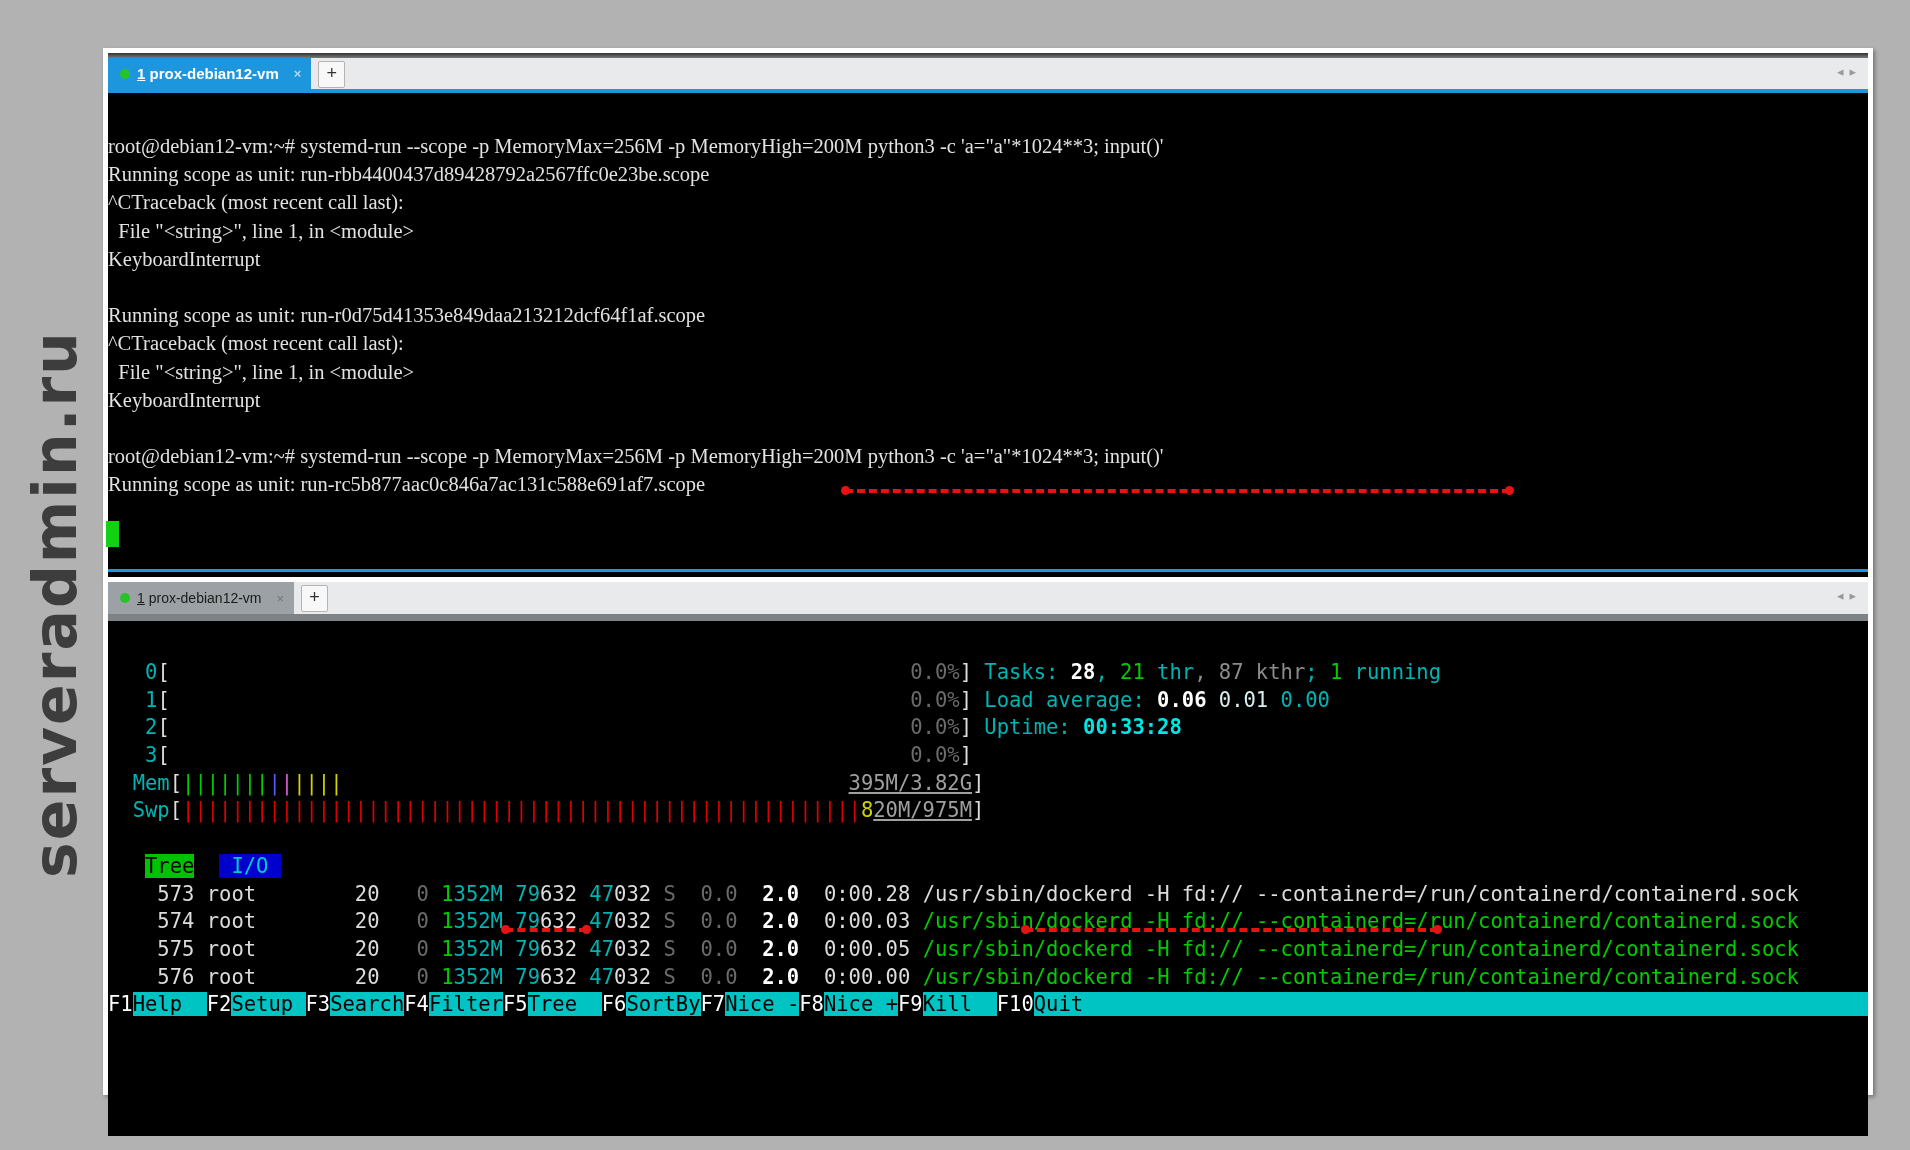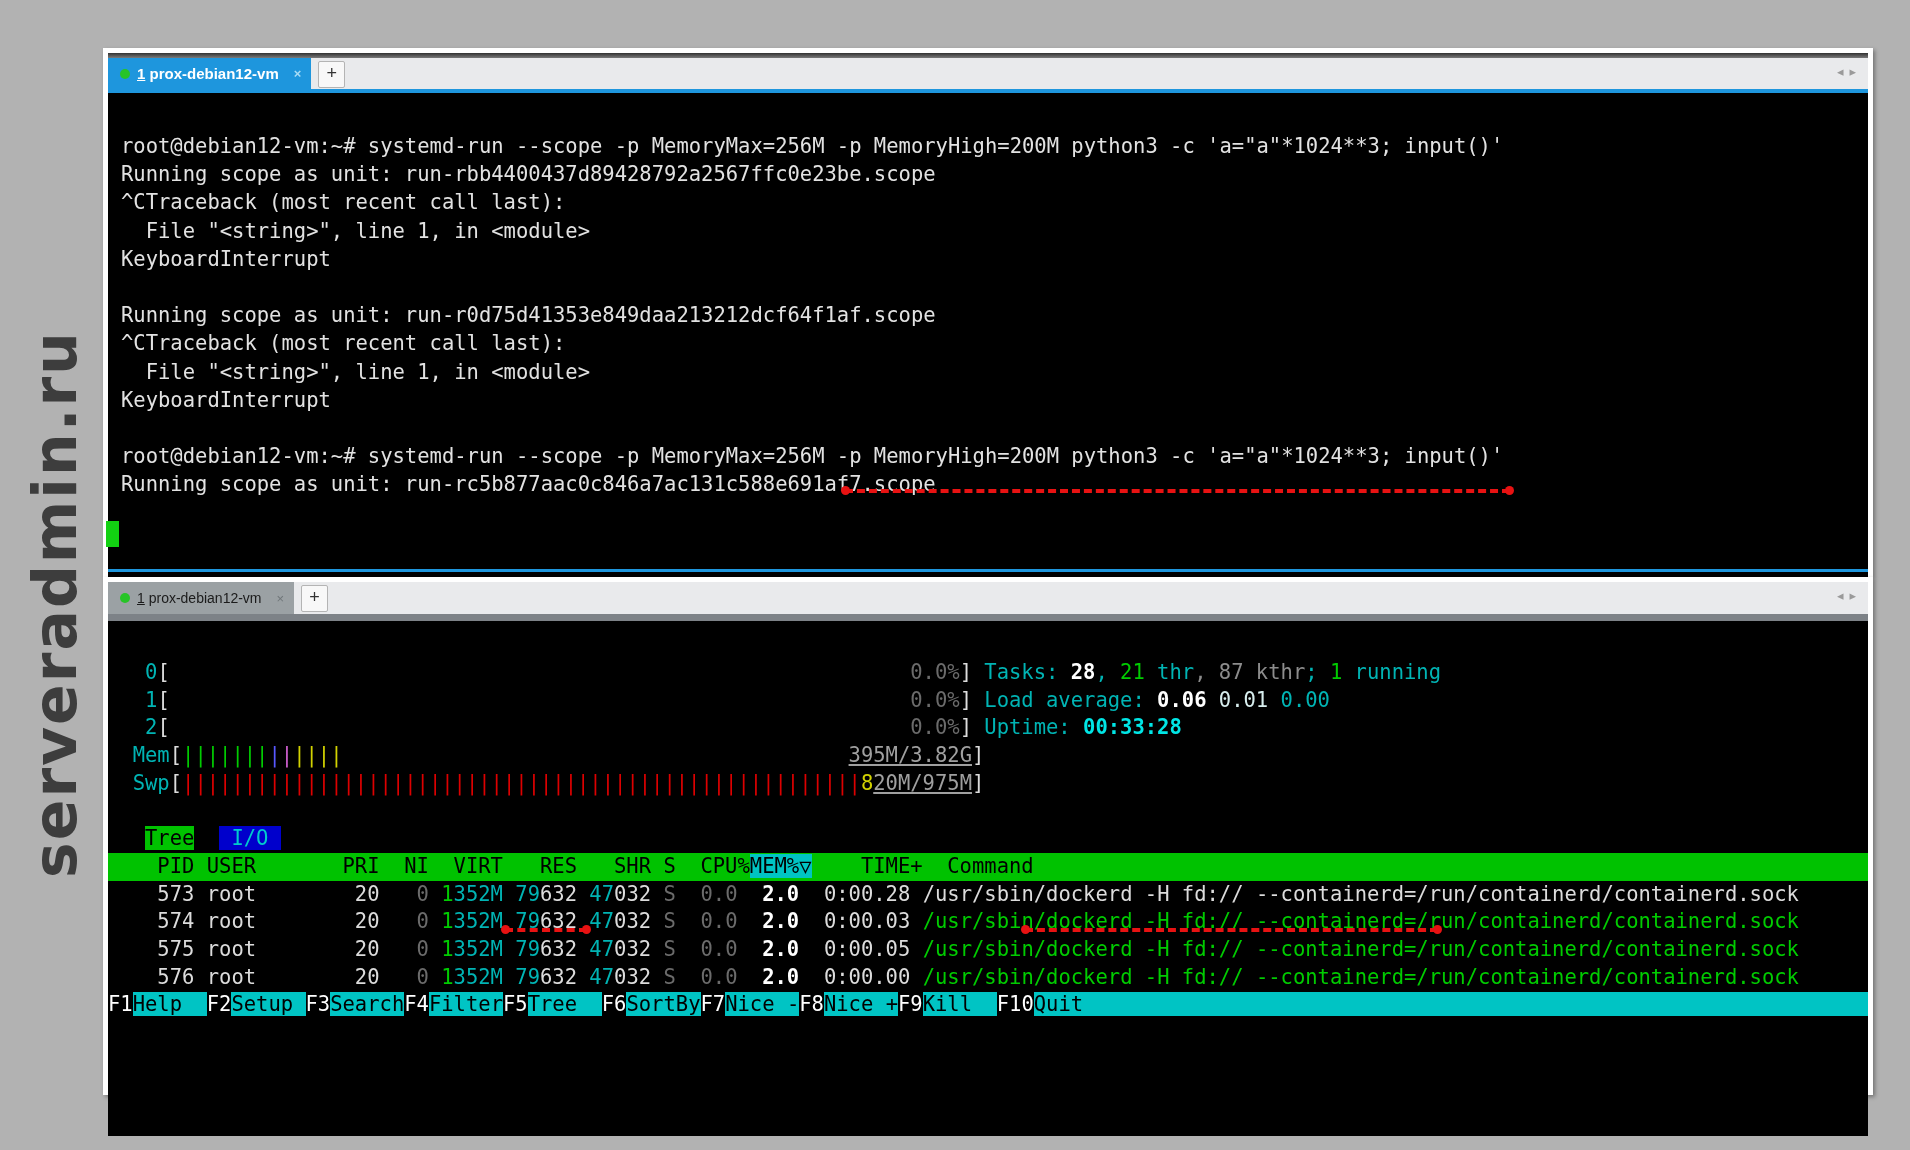--- a/index.html
+++ b/index.html
@@ -32,21 +32,21 @@
         border-radius:2px;color:#333;font-size:18px;line-height:23px;text-align:center;}
   .navarrows{position:absolute;right:6px;top:6px;color:#9a9a9a;font-size:13px;letter-spacing:6px;}
   .bluestripe{height:4px;background:#1e96dd;}
   .bluestripe.bottom{position:absolute;left:0;right:0;bottom:0;height:3px;}
   .graystripe{height:7px;background:#7d8287;}
 
   
   .termbody{position:relative;height:484px;background:#000;overflow:hidden;
             font-family:"DejaVu Sans Mono",monospace;font-size:20.5px;
             padding-top:39px;}
-  .tline{height:28.2px;line-height:28.2px;white-space:pre;color:#e2e2e2;padding-left:13px;}
+  .tline{height:28.2px;line-height:28.2px;white-space:pre;color:#e2e2e2;padding-left:0;font-family:Liberation Serif, serif;}
 
   .htopbody{position:relative;height:477px;background:#000;overflow:hidden;
             font-family:"DejaVu Sans Mono",monospace;font-size:20.5px;padding-top:38px;}
   .hline{height:27.7px;line-height:27.7px;white-space:pre;color:#dcdcdc;}
   .hline span{white-space:pre;}
 
   
   .w{color:#dcdcdc;} .sp{color:#dcdcdc;}
   .k{color:#000;}
   .d{color:#6b6b6b;}
@@ -126,25 +126,25 @@
         <span class="close">×</span>
       </div>
       <div class="plus">+</div>
       <div class="navarrows"><span>◂</span><span>▸</span></div>
     </div>
     <div class="graystripe"></div>
     <div class="htopbody" id="htop">
         <div class="hline"><span class="w">   </span><span class="c">0</span><span class="w">[</span><span class="sp">          </span><span class="sp">          </span><span class="sp">          </span><span class="sp">          </span><span class="sp">          </span><span class="sp">          </span><span class="d">0.0%</span><span class="w">] </span><span class="c">Tasks: </span><span class="W">28</span><span class="c">, </span><span class="g">21</span><span class="c"> thr</span><span class="md">, 87 kthr</span><span class="c">; </span><span class="g">1</span><span class="c"> running</span></div>
         <div class="hline"><span class="w">   </span><span class="c">1</span><span class="w">[</span><span class="sp">          </span><span class="sp">          </span><span class="sp">          </span><span class="sp">          </span><span class="sp">          </span><span class="sp">          </span><span class="d">0.0%</span><span class="w">] </span><span class="c">Load average: </span><span class="W">0.06 </span><span class="lav2">0.01 </span><span class="c">0.00</span></div>
         <div class="hline"><span class="w">   </span><span class="c">2</span><span class="w">[</span><span class="sp">          </span><span class="sp">          </span><span class="sp">          </span><span class="sp">          </span><span class="sp">          </span><span class="sp">          </span><span class="d">0.0%</span><span class="w">] </span><span class="c">Uptime: </span><span class="cb">00:33:28</span></div>
+        <div class="hline"><span class="w">   </span><span class="c">3</span><span class="w">[</span><span class="sp">          </span><span class="sp">          </span><span class="sp">          </span><span class="sp">          </span><span class="sp">          </span><span class="sp">          </span><span class="d">0.0%</span><span class="w">]</span></div>
         <div class="hline"><span class="w">  </span><span class="c">Mem</span><span class="w">[</span><span class="g">|||||||</span><span class="b">|</span><span class="m">|</span><span class="y">||||</span><span class="sp">          </span><span class="sp">          </span><span class="sp">          </span><span class="sp">          </span><span class="sp"> </span><span class="mt">395M/3.82G</span><span class="w">]</span></div>
         <div class="hline"><span class="w">  </span><span class="c">Swp</span><span class="w">[</span><span class="r">||||||||||</span><span class="r">||||||||||</span><span class="r">||||||||||</span><span class="r">||||||||||</span><span class="r">||||||||||</span><span class="r">|||||</span><span class="y">8</span><span class="mt">20M/975M</span><span class="w">]</span></div>
         <div class="hline"><span class="w"> </span></div>
         <div class="hline"><span class="w">   </span><span class="tabmain">Tree</span><span class="w">  </span><span class="tabio"> I/O </span></div>
-        <div class="hline hdr"><span class="k">    PID USER       PRI  NI  VIRT   RES   SHR S  CPU%</span><span class="hdrsort">MEM%▽</span><span class="k">    TIME+  Command</span></div>
         <div class="hline"><span class="w">    573 root        20</span><span class="d">   0</span><span class="w"> </span><span class="g">1</span><span class="c">352M</span><span class="c"> 79</span><span class="w">632</span><span class="c"> 47</span><span class="w">032</span><span class="d"> S</span><span class="d">  0.0</span><span class="W">  2.0</span><span class="w">  0:00.28</span><span class="w"> /usr/sbin/dockerd -H fd:// --containerd=/run/containerd/containerd.sock</span></div>
         <div class="hline"><span class="w">    574 root        20</span><span class="d">   0</span><span class="w"> </span><span class="g">1</span><span class="c">352M</span><span class="c"> 79</span><span class="w">632</span><span class="c"> 47</span><span class="w">032</span><span class="d"> S</span><span class="d">  0.0</span><span class="W">  2.0</span><span class="w">  0:00.03</span><span class="g"> /usr/sbin/dockerd -H fd:// --containerd=/run/containerd/containerd.sock</span></div>
         <div class="hline"><span class="w">    575 root        20</span><span class="d">   0</span><span class="w"> </span><span class="g">1</span><span class="c">352M</span><span class="c"> 79</span><span class="w">632</span><span class="c"> 47</span><span class="w">032</span><span class="d"> S</span><span class="d">  0.0</span><span class="W">  2.0</span><span class="w">  0:00.05</span><span class="g"> /usr/sbin/dockerd -H fd:// --containerd=/run/containerd/containerd.sock</span></div>
         <div class="hline"><span class="w">    576 root        20</span><span class="d">   0</span><span class="w"> </span><span class="g">1</span><span class="c">352M</span><span class="c"> 79</span><span class="w">632</span><span class="c"> 47</span><span class="w">032</span><span class="d"> S</span><span class="d">  0.0</span><span class="W">  2.0</span><span class="w">  0:00.00</span><span class="g"> /usr/sbin/dockerd -H fd:// --containerd=/run/containerd/containerd.sock</span></div>
         <div class="hline"><span class="fk">F1</span><span class="fc">Help  </span><span class="fk">F2</span><span class="fc">Setup </span><span class="fk">F3</span><span class="fc">Search</span><span class="fk">F4</span><span class="fc">Filter</span><span class="fk">F5</span><span class="fc">Tree  </span><span class="fk">F6</span><span class="fc">SortBy</span><span class="fk">F7</span><span class="fc">Nice -</span><span class="fk">F8</span><span class="fc">Nice +</span><span class="fk">F9</span><span class="fc">Kill  </span><span class="fk">F10</span><span class="fc">Quit</span><span class="fc">          </span><span class="fc">          </span><span class="fc">          </span><span class="fc">          </span><span class="fc">          </span><span class="fc">          </span><span class="fc">     </span></div>
       </div>
   </div>
 
   <div class="cursor"></div>
   <div class="anno anno1"></div>

